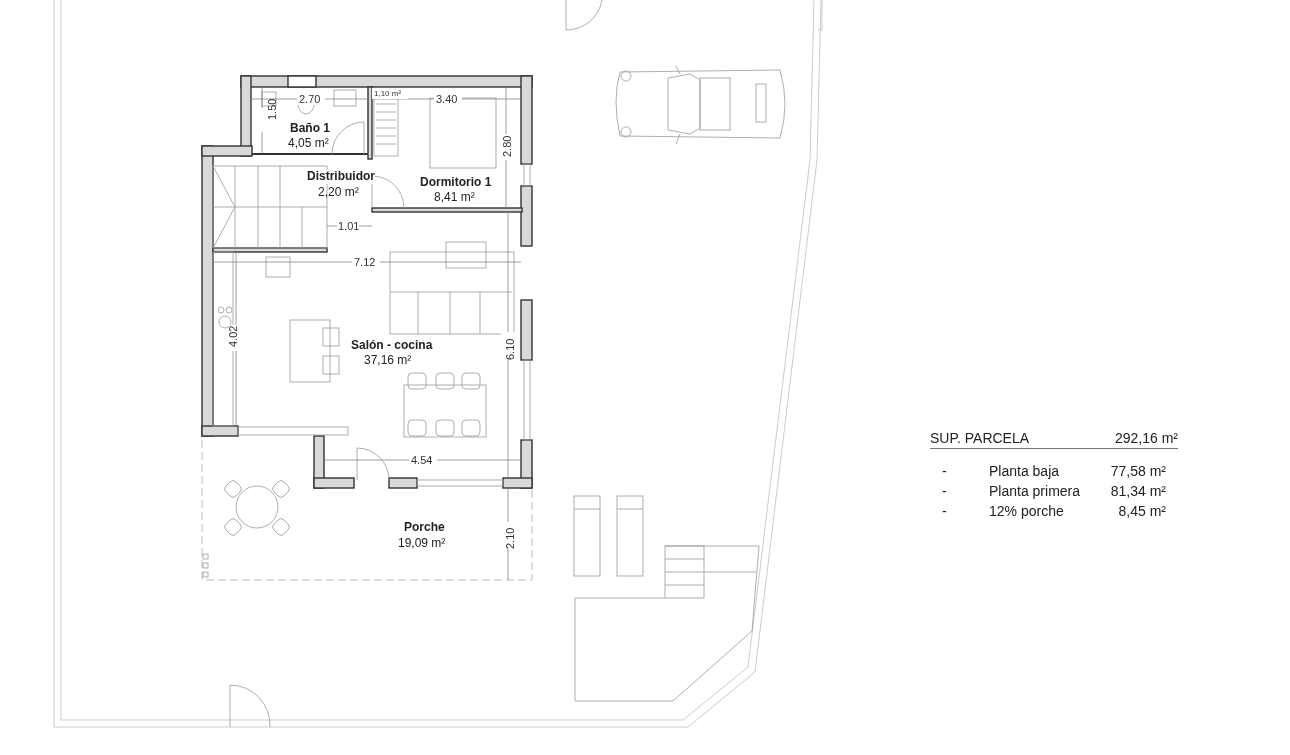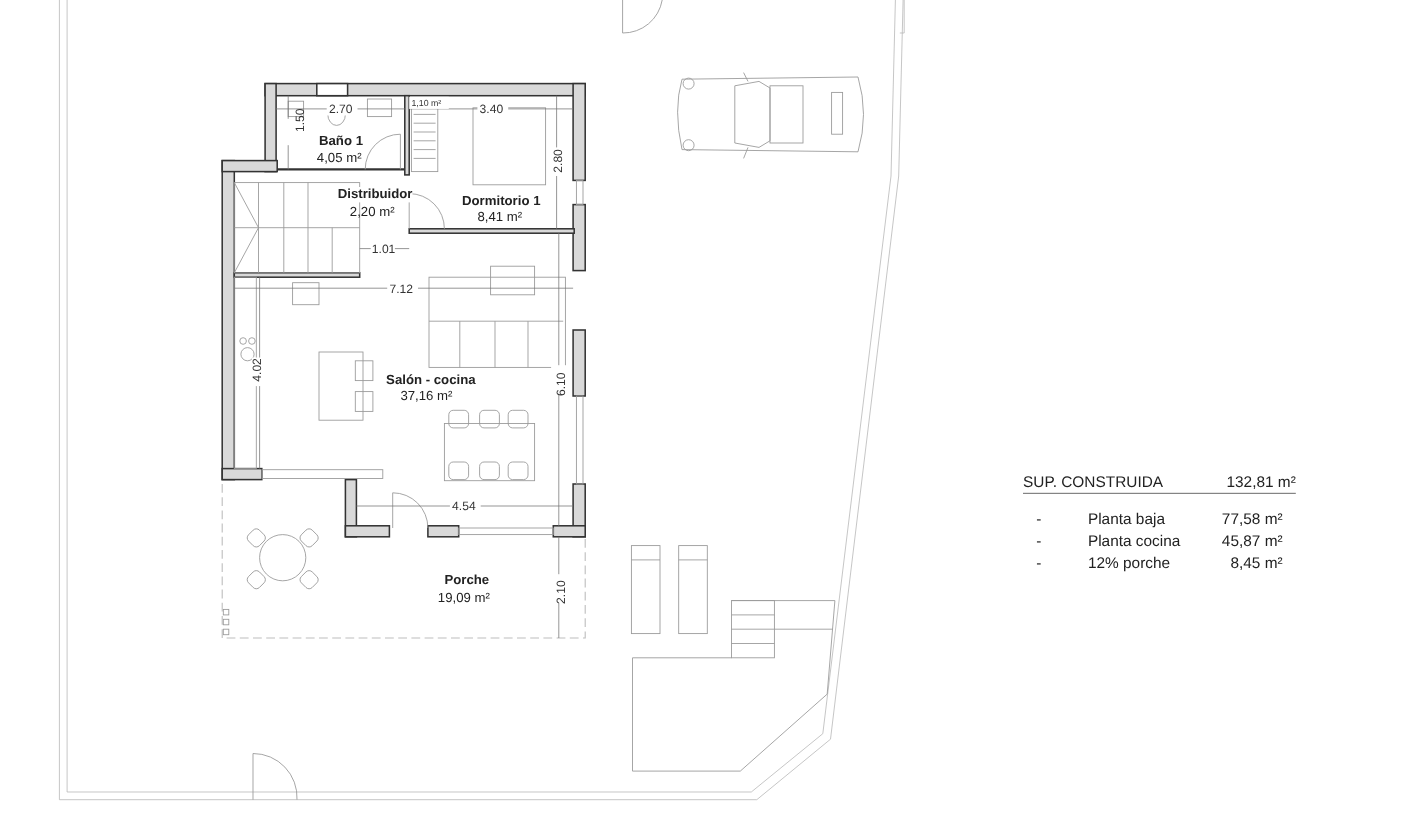--- a/index.html
+++ b/index.html
@@ -246,32 +246,32 @@
     <text class="room-area" x="434" y="201">8,41 m²</text>
     <text class="room-name" x="351" y="349">Salón - cocina</text>
     <text class="room-area" x="364" y="364">37,16 m²</text>
     <text class="room-name" x="404" y="531">Porche</text>
     <text class="room-area" x="398" y="547">19,09 m²</text>
   </g>
 </svg>
 
 <div class="summary">
   <div class="sum-row ruled">
-    <span>SUP. CONSTRUIDA</span>
-    <span>132,81 m²</span>
+    <span>SUP. PARCELA</span>
+    <span>292,16 m²</span>
   </div>
   <div class="sum-gap"></div>
   <div class="sub-row">
     <span class="sub-dash">-</span>
     <span class="sub-label">Planta baja</span>
     <span class="sub-val">77,58 m²</span>
   </div>
   <div class="sub-row">
     <span class="sub-dash">-</span>
-    <span class="sub-label">Planta cocina</span>
-    <span class="sub-val">45,87 m²</span>
+    <span class="sub-label">Planta primera</span>
+    <span class="sub-val">81,34 m²</span>
   </div>
   <div class="sub-row">
     <span class="sub-dash">-</span>
     <span class="sub-label">12% porche</span>
     <span class="sub-val">8,45 m²</span>
   </div>
 </div>
 
 </body></html>

